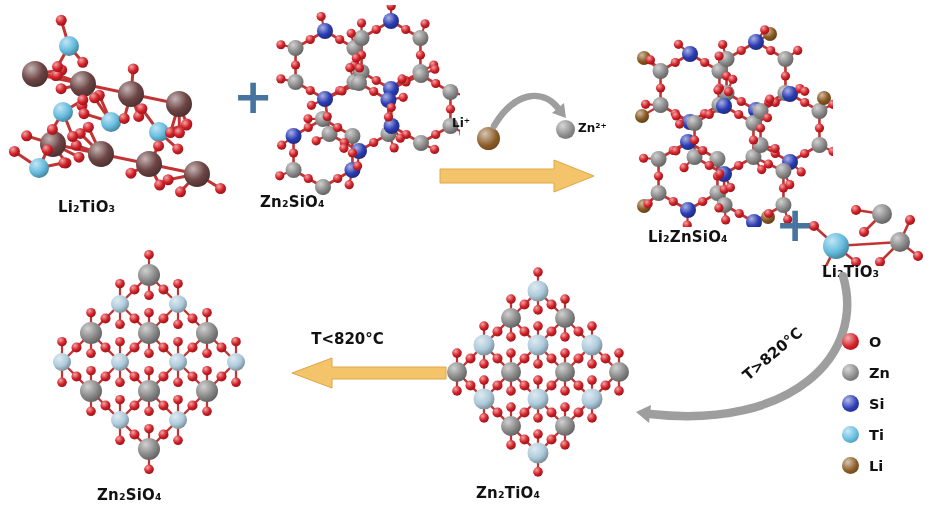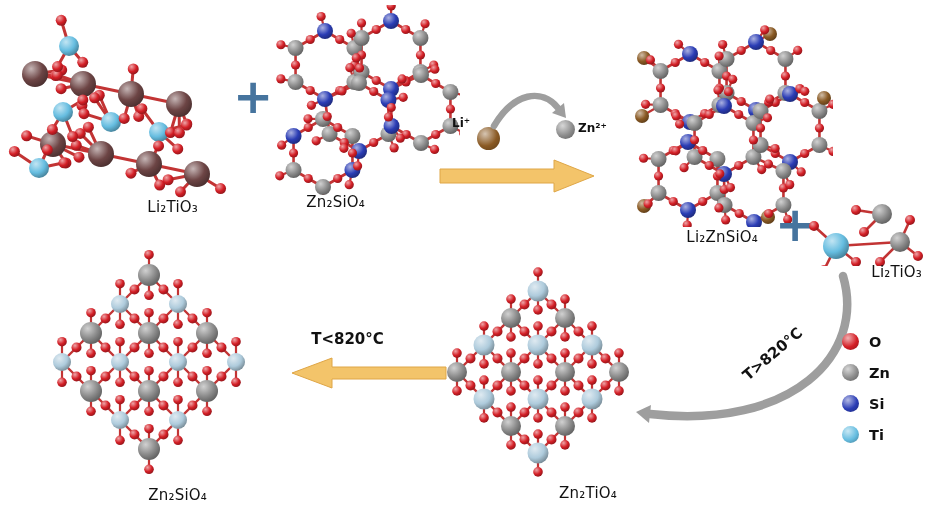--- a/index.html
+++ b/index.html
@@ -1,19 +1,19 @@
 <!DOCTYPE html>
 <html><head>
 <meta charset="utf-8">
 <style>
   *{margin:0;padding:0;box-sizing:border-box}
   html,body{width:935px;height:526px}
   body{position:relative;background:#ffffff;font-family:"DejaVu Sans","Liberation Sans",sans-serif;overflow:hidden;color:#111}
   .abs{position:absolute}
-  .slabel{font-size:15px;font-weight:400;text-align:right;letter-spacing:.2px}
+  .slabel{font-size:15px;font-weight:700;text-align:left;letter-spacing:.2px}
   .ion{font-size:12px;font-weight:700}
   .temp{font-size:15px;font-weight:700;text-align:center}
   .plus{font-size:48px;font-weight:700;line-height:1}
   .dot{display:inline-block;border-radius:50%}
   .legend{display:flex;flex-direction:column}
   .legend-row{display:flex;align-items:center;gap:10px;height:31px}
   .legend-label{font-size:14.5px;font-weight:600}
   svg{display:block}
 </style>
 </head>
@@ -714,21 +714,21 @@
     <circle cx="191" cy="128.9" r="4.8" fill="url(#s5-gd41f26)"></circle>
     <circle cx="150.5" cy="150.5" r="5" fill="url(#s5-gd41f26)"></circle>
     <circle cx="164" cy="118.1" r="4.8" fill="url(#s5-gd41f26)"></circle>
     <circle cx="164" cy="155.9" r="4.8" fill="url(#s5-gd41f26)"></circle>
     <circle cx="123.5" cy="177.5" r="5" fill="url(#s5-gd41f26)"></circle>
     <circle cx="137" cy="145.1" r="4.8" fill="url(#s5-gd41f26)"></circle>
     <circle cx="137" cy="182.9" r="4.8" fill="url(#s5-gd41f26)"></circle>
     <circle cx="110" cy="172.1" r="4.8" fill="url(#s5-gd41f26)"></circle>
     <circle cx="110" cy="209.9" r="4.8" fill="url(#s5-gd41f26)"></circle>
   </svg>
-<div class="abs slabel" style="left:507px;top:484px;width:110px">Zn₂TiO₄</div>
+<div class="abs slabel" style="left:476px;top:484px;width:110px">Zn₂TiO₄</div>
 
 <div class="abs temp" style="left:300px;top:330px;width:95px">T&lt;820°C</div>
 <svg id="a2" class="abs" style="left:283px;top:352px" width="165" height="42">
   <polygon points="163,15 49,15 49,6 9,21 49,36 49,27 163,27" stroke-width="1" fill="#f3c46a" stroke="#dfa646"></polygon>
 </svg>
 
 <svg id="s6" class="abs" style="left:22px;top:248px" width="258" height="238">
     <defs>
       <radialGradient id="s6-g8c8c8c" cx="35%" cy="30%" r="80%">
         <stop offset="0%" stop-color="#d1d1d1"></stop>
@@ -887,13 +887,17 @@
     <span class="legend-label">Zn</span>
   </div>
   <div class="legend-row">
     <span class="dot" style="width: 17px; height: 17px; background: radial-gradient(circle at 35% 30%, rgb(181, 187, 229), rgb(43, 61, 181) 55%, rgb(28, 40, 118));"></span>
     <span class="legend-label">Si</span>
   </div>
   <div class="legend-row">
     <span class="dot" style="width: 17px; height: 17px; background: radial-gradient(circle at 35% 30%, rgb(201, 232, 244), rgb(102, 189, 224) 55%, rgb(66, 123, 146));"></span>
     <span class="legend-label">Ti</span>
   </div>
+  <div class="legend-row">
+    <span class="dot" style="width: 17px; height: 17px; background: radial-gradient(circle at 35% 30%, rgb(214, 197, 178), rgb(138, 90, 36) 55%, rgb(90, 59, 23));"></span>
+    <span class="legend-label">Li</span>
+  </div>
 </div>
 
 </body></html>

